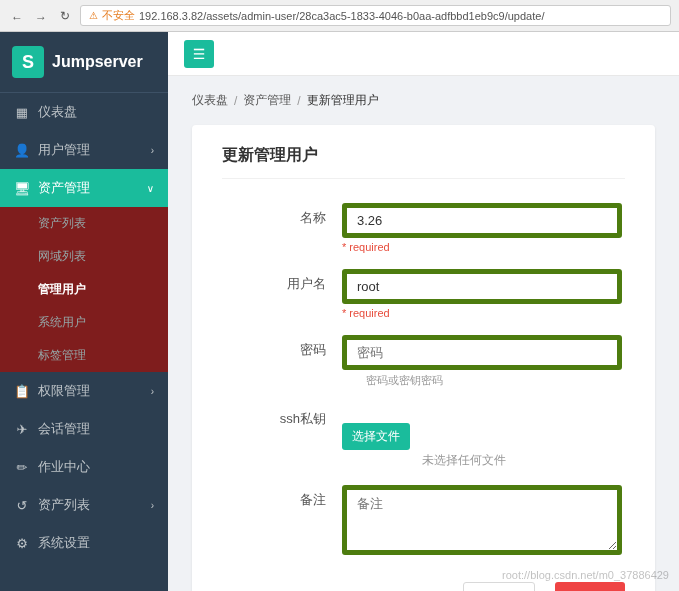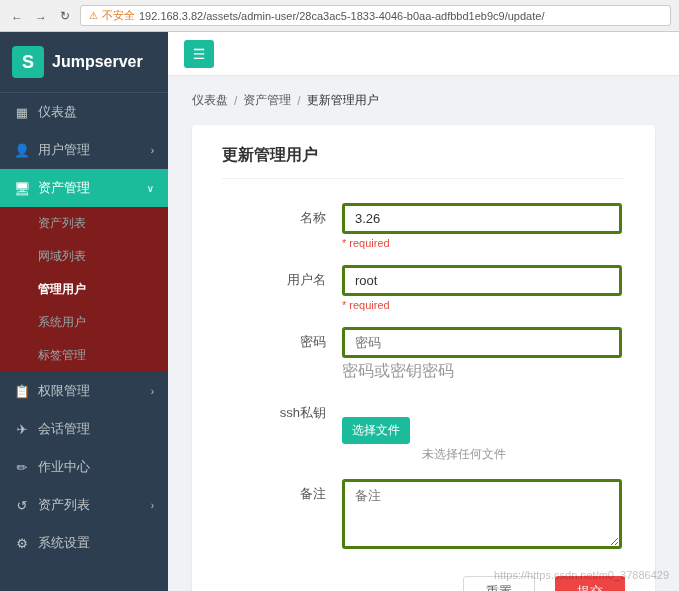--- a/index.html
+++ b/index.html
@@ -141,36 +141,37 @@
       padding-right: 16px;
       padding-top: 6px;
       color: #555;
       font-size: 13px;
       flex-shrink: 0;
     }
     .form-field { flex: 1; }
     .form-input {
       width: 100%;
       max-width: 280px;
-      border: 3px solid #4d7c0f;
+      border: 5px solid #4d7c0f;
       border-radius: 3px;
       padding: 5px 10px;
       font-size: 13px;
       color: #333;
       outline: none;
     }
     .form-hint {
       font-size: 11px;
       color: #e74c3c;
       margin-top: 3px;
     }
     .form-hint-gray {
-      font-size: 16px;
+      font-size: 11px;
       color: #999;
       margin-top: 3px;
+      margin-left: 24px;
     }
 
     .file-row { display: flex; align-items: center; gap: 12px; }
     .choose-file-btn {
       background: #1abc9c; color: white; border: none; border-radius: 3px;
       padding: 5px 10px; font-size: 12px; cursor: pointer; white-space: nowrap;
     }
     .file-name-text { color: #999; font-size: 12px; margin-top: 48px; }
 
     textarea.form-input {
@@ -364,13 +365,13 @@
 
         <div class="form-actions">
           <button class="btn-reset">重置</button>
           <button class="btn-submit">提交</button>
         </div>
       </div>
     </div>
   </div>
 </div>
 
-<div class="watermark">https://https.csdn.net/m0_37886429</div>
+<div class="watermark">root://blog.csdn.net/m0_37886429</div>
 
 </body></html>

